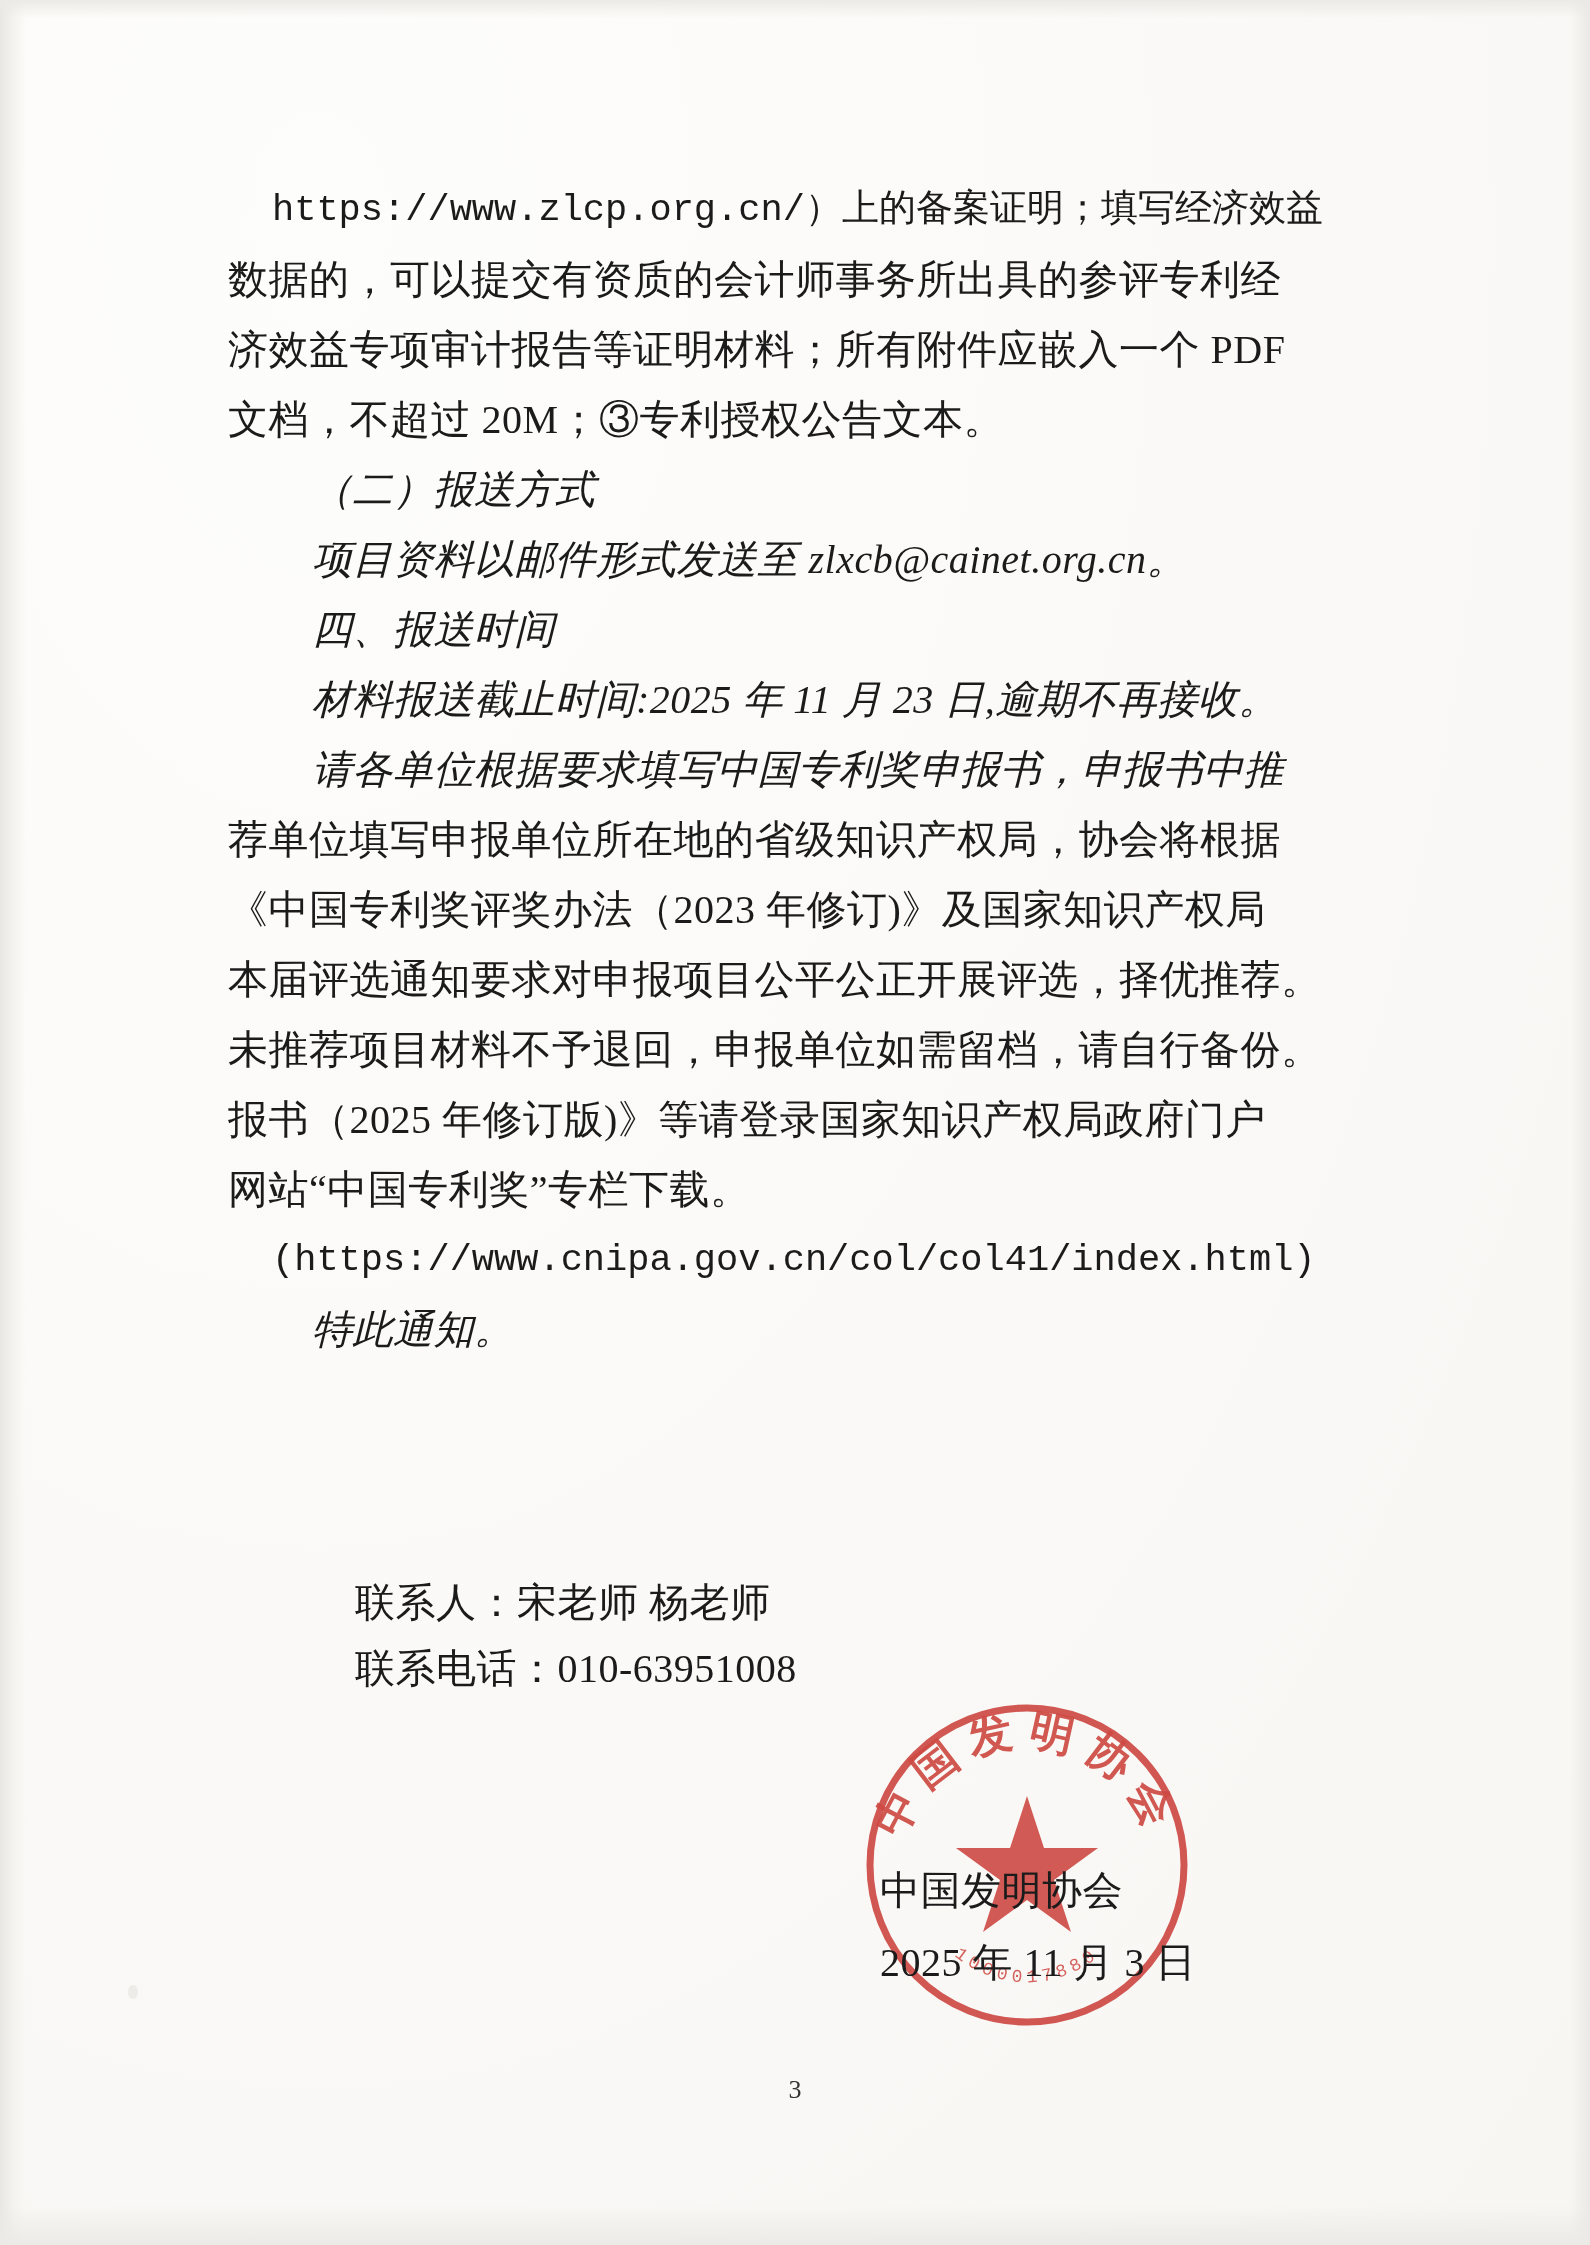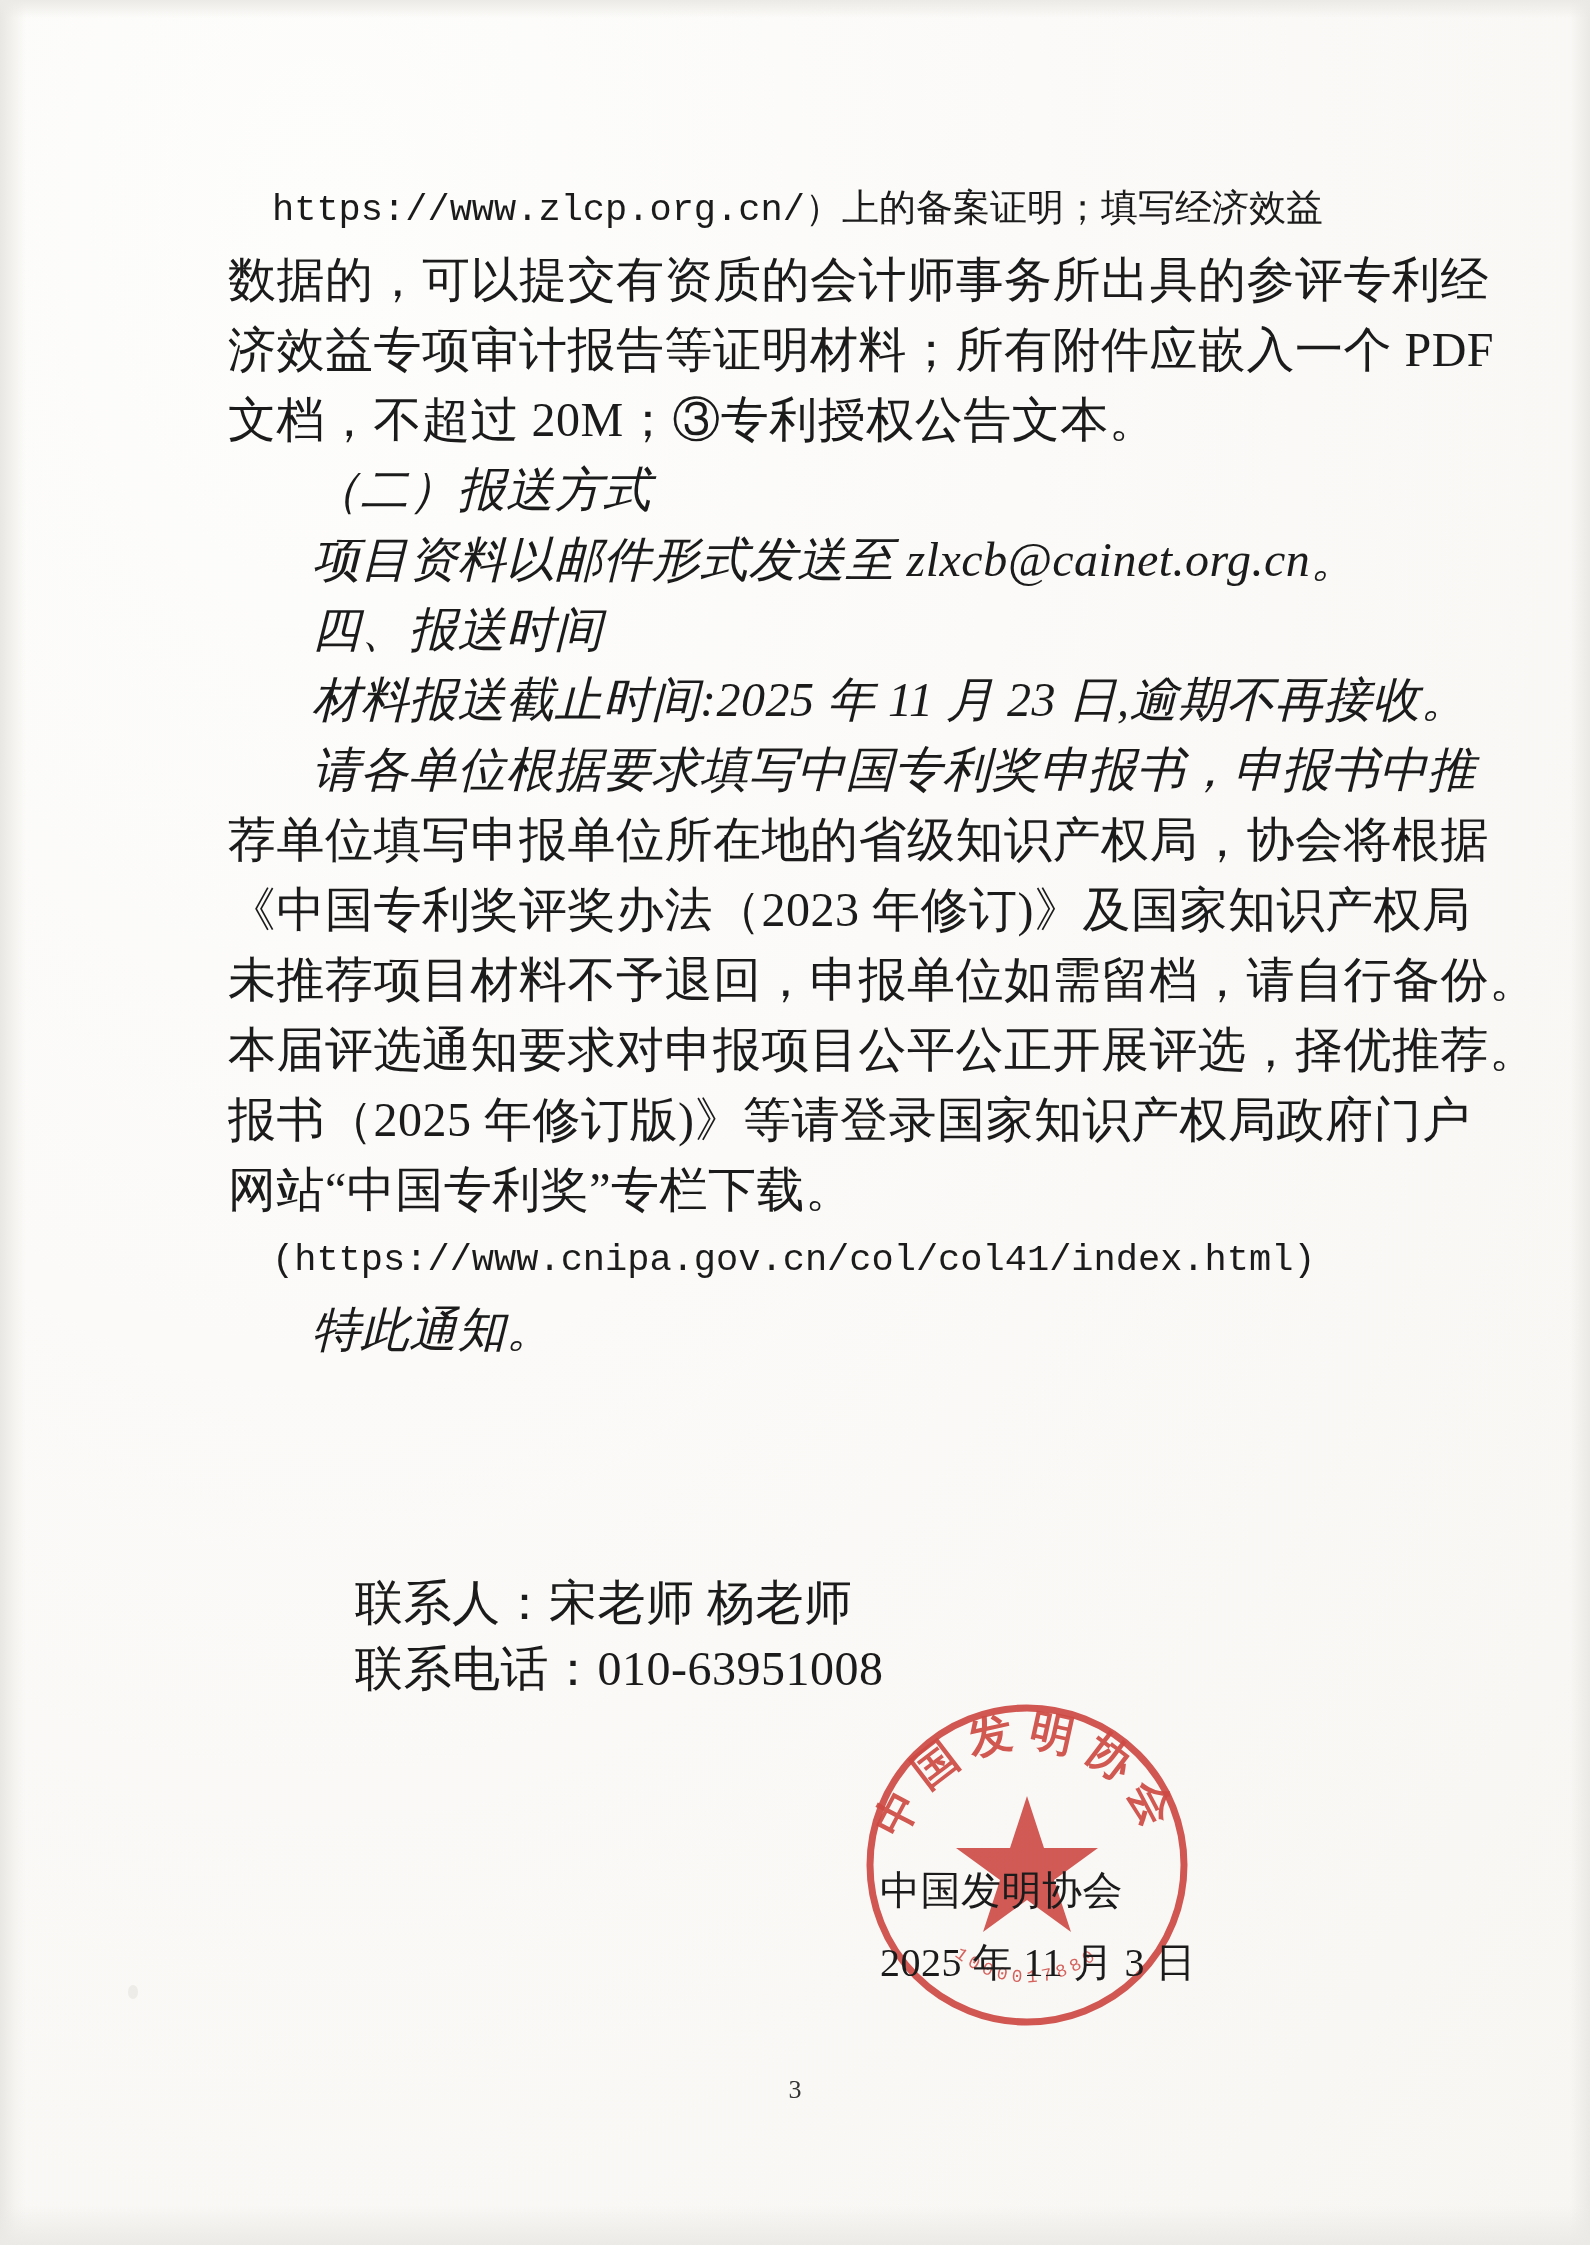--- a/index.html
+++ b/index.html
@@ -43,21 +43,21 @@
   }
 
   .content {
     position: absolute;
     left: 228px;
     top: 175px;
     width: 1120px;
   }
 
   .line {
-    font-size: 48px;
+    font-size: 40px;
     line-height: 70px;
     color: #1b1b1b;
     letter-spacing: 0.5px;
     white-space: pre;
   }
   .indent {
     padding-left: 84px;
     font-style: italic;
   }
   .mono {
@@ -138,22 +138,22 @@
     <div class="line">数据的，可以提交有资质的会计师事务所出具的参评专利经</div>
     <div class="line">济效益专项审计报告等证明材料；所有附件应嵌入一个 PDF</div>
     <div class="line">文档，不超过 20M；③专利授权公告文本。</div>
     <div class="line indent">（二）报送方式</div>
     <div class="line indent">项目资料以邮件形式发送至 zlxcb@cainet.org.cn。</div>
     <div class="line indent">四、报送时间</div>
     <div class="line indent">材料报送截止时间:2025 年 11 月 23 日,逾期不再接收。</div>
     <div class="line indent">请各单位根据要求填写中国专利奖申报书，申报书中推</div>
     <div class="line">荐单位填写申报单位所在地的省级知识产权局，协会将根据</div>
     <div class="line">《中国专利奖评奖办法（2023 年修订)》及国家知识产权局</div>
+    <div class="line">本届评选通知要求对申报项目公平公正开展评选，择优推荐。</div>
     <div class="line">未推荐项目材料不予退回，申报单位如需留档，请自行备份。</div>
-    <div class="line">本届评选通知要求对申报项目公平公正开展评选，择优推荐。</div>
     <div class="line">报书（2025 年修订版)》等请登录国家知识产权局政府门户</div>
     <div class="line">网站“中国专利奖”专栏下载。</div>
     <div class="line mono">(https://www.cnipa.gov.cn/col/col41/index.html)</div>
     <div class="line indent">特此通知。</div>
   </div>
 
   <div class="contact">
     <div class="line">联系人：宋老师 杨老师</div>
     <div class="line">联系电话：010-63951008</div>
   </div>

